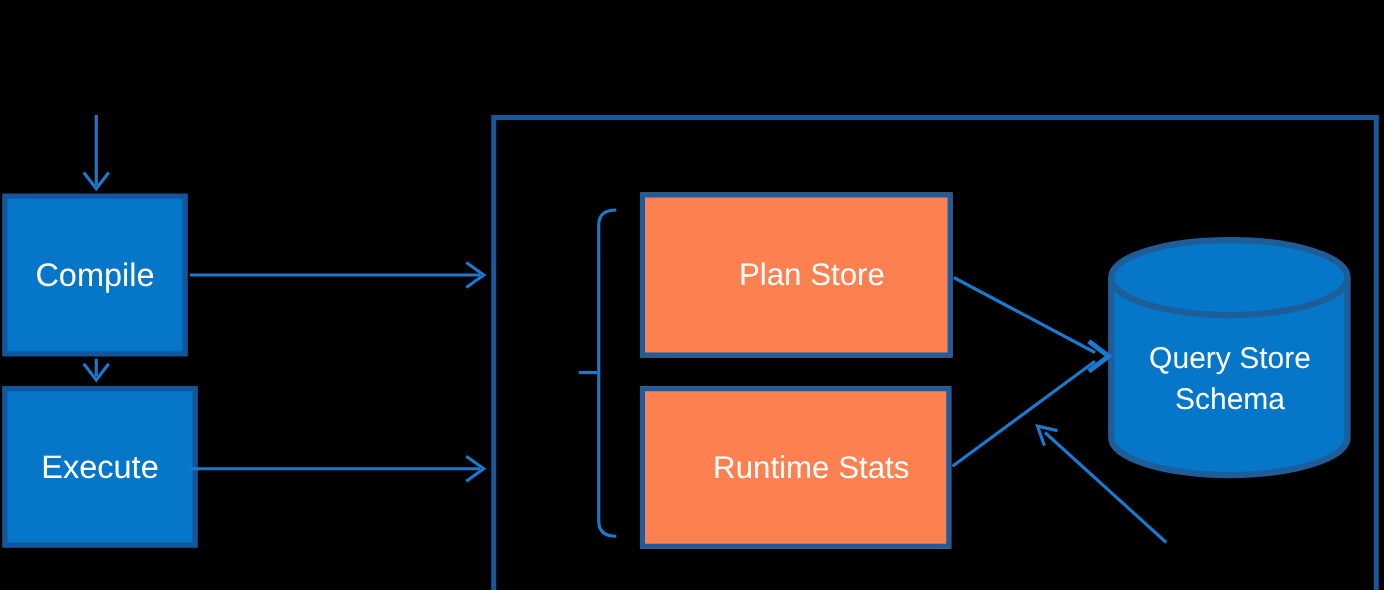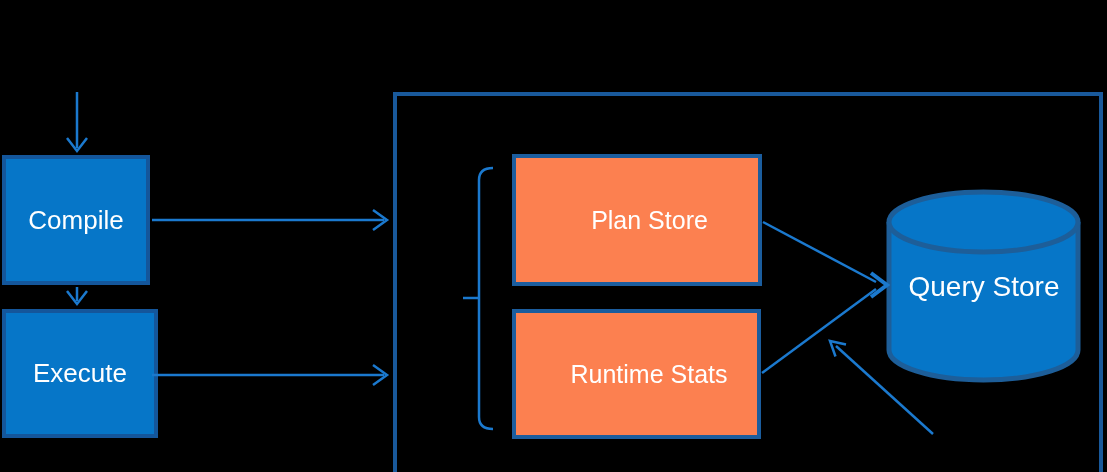--- a/index.html
+++ b/index.html
@@ -50,21 +50,21 @@
     position: absolute;
     left: 884px; top: 153px;
     width: 200px; height: 210px;
   }
   .cyl-label {
     position: absolute;
     left: 0; top: 85px;
     width: 100%;
     text-align: center;
     color: #ffffff;
-    font-size: 28px;
+    font-size: 24px;
     line-height: 33px;
   }
 </style>
 </head>
 <body>
 
 <div class="canvas">
 
   <div class="container-box"></div>
 
@@ -84,20 +84,21 @@
     <span>Runtime Stats</span>
   </div>
 
   <div class="cylinder-wrap">
     <svg width="200" height="210" viewBox="0 0 200 210">
       <path d="M5,37 L5,165 A94.5,30 0 0 0 194,165 L194,37" fill="#0676c8" stroke="#1d5e99" stroke-width="5"></path>
       <ellipse cx="99.5" cy="37" rx="94.5" ry="30" fill="#0676c8" stroke="#1d5e99" stroke-width="5"></ellipse>
     </svg>
     <div class="cyl-label">
       <div>Query Store</div>
+      <div>Schema</div>
     </div>
   </div>
 
   <svg class="connectors" width="1107" height="472" viewBox="0 0 1107 472">
 
     <g>
       <path class="cline" d="M77,60 L77,116"></path>
       <path class="cline" d="M67,106 L77,119 L87,106"></path>
     </g>
 

